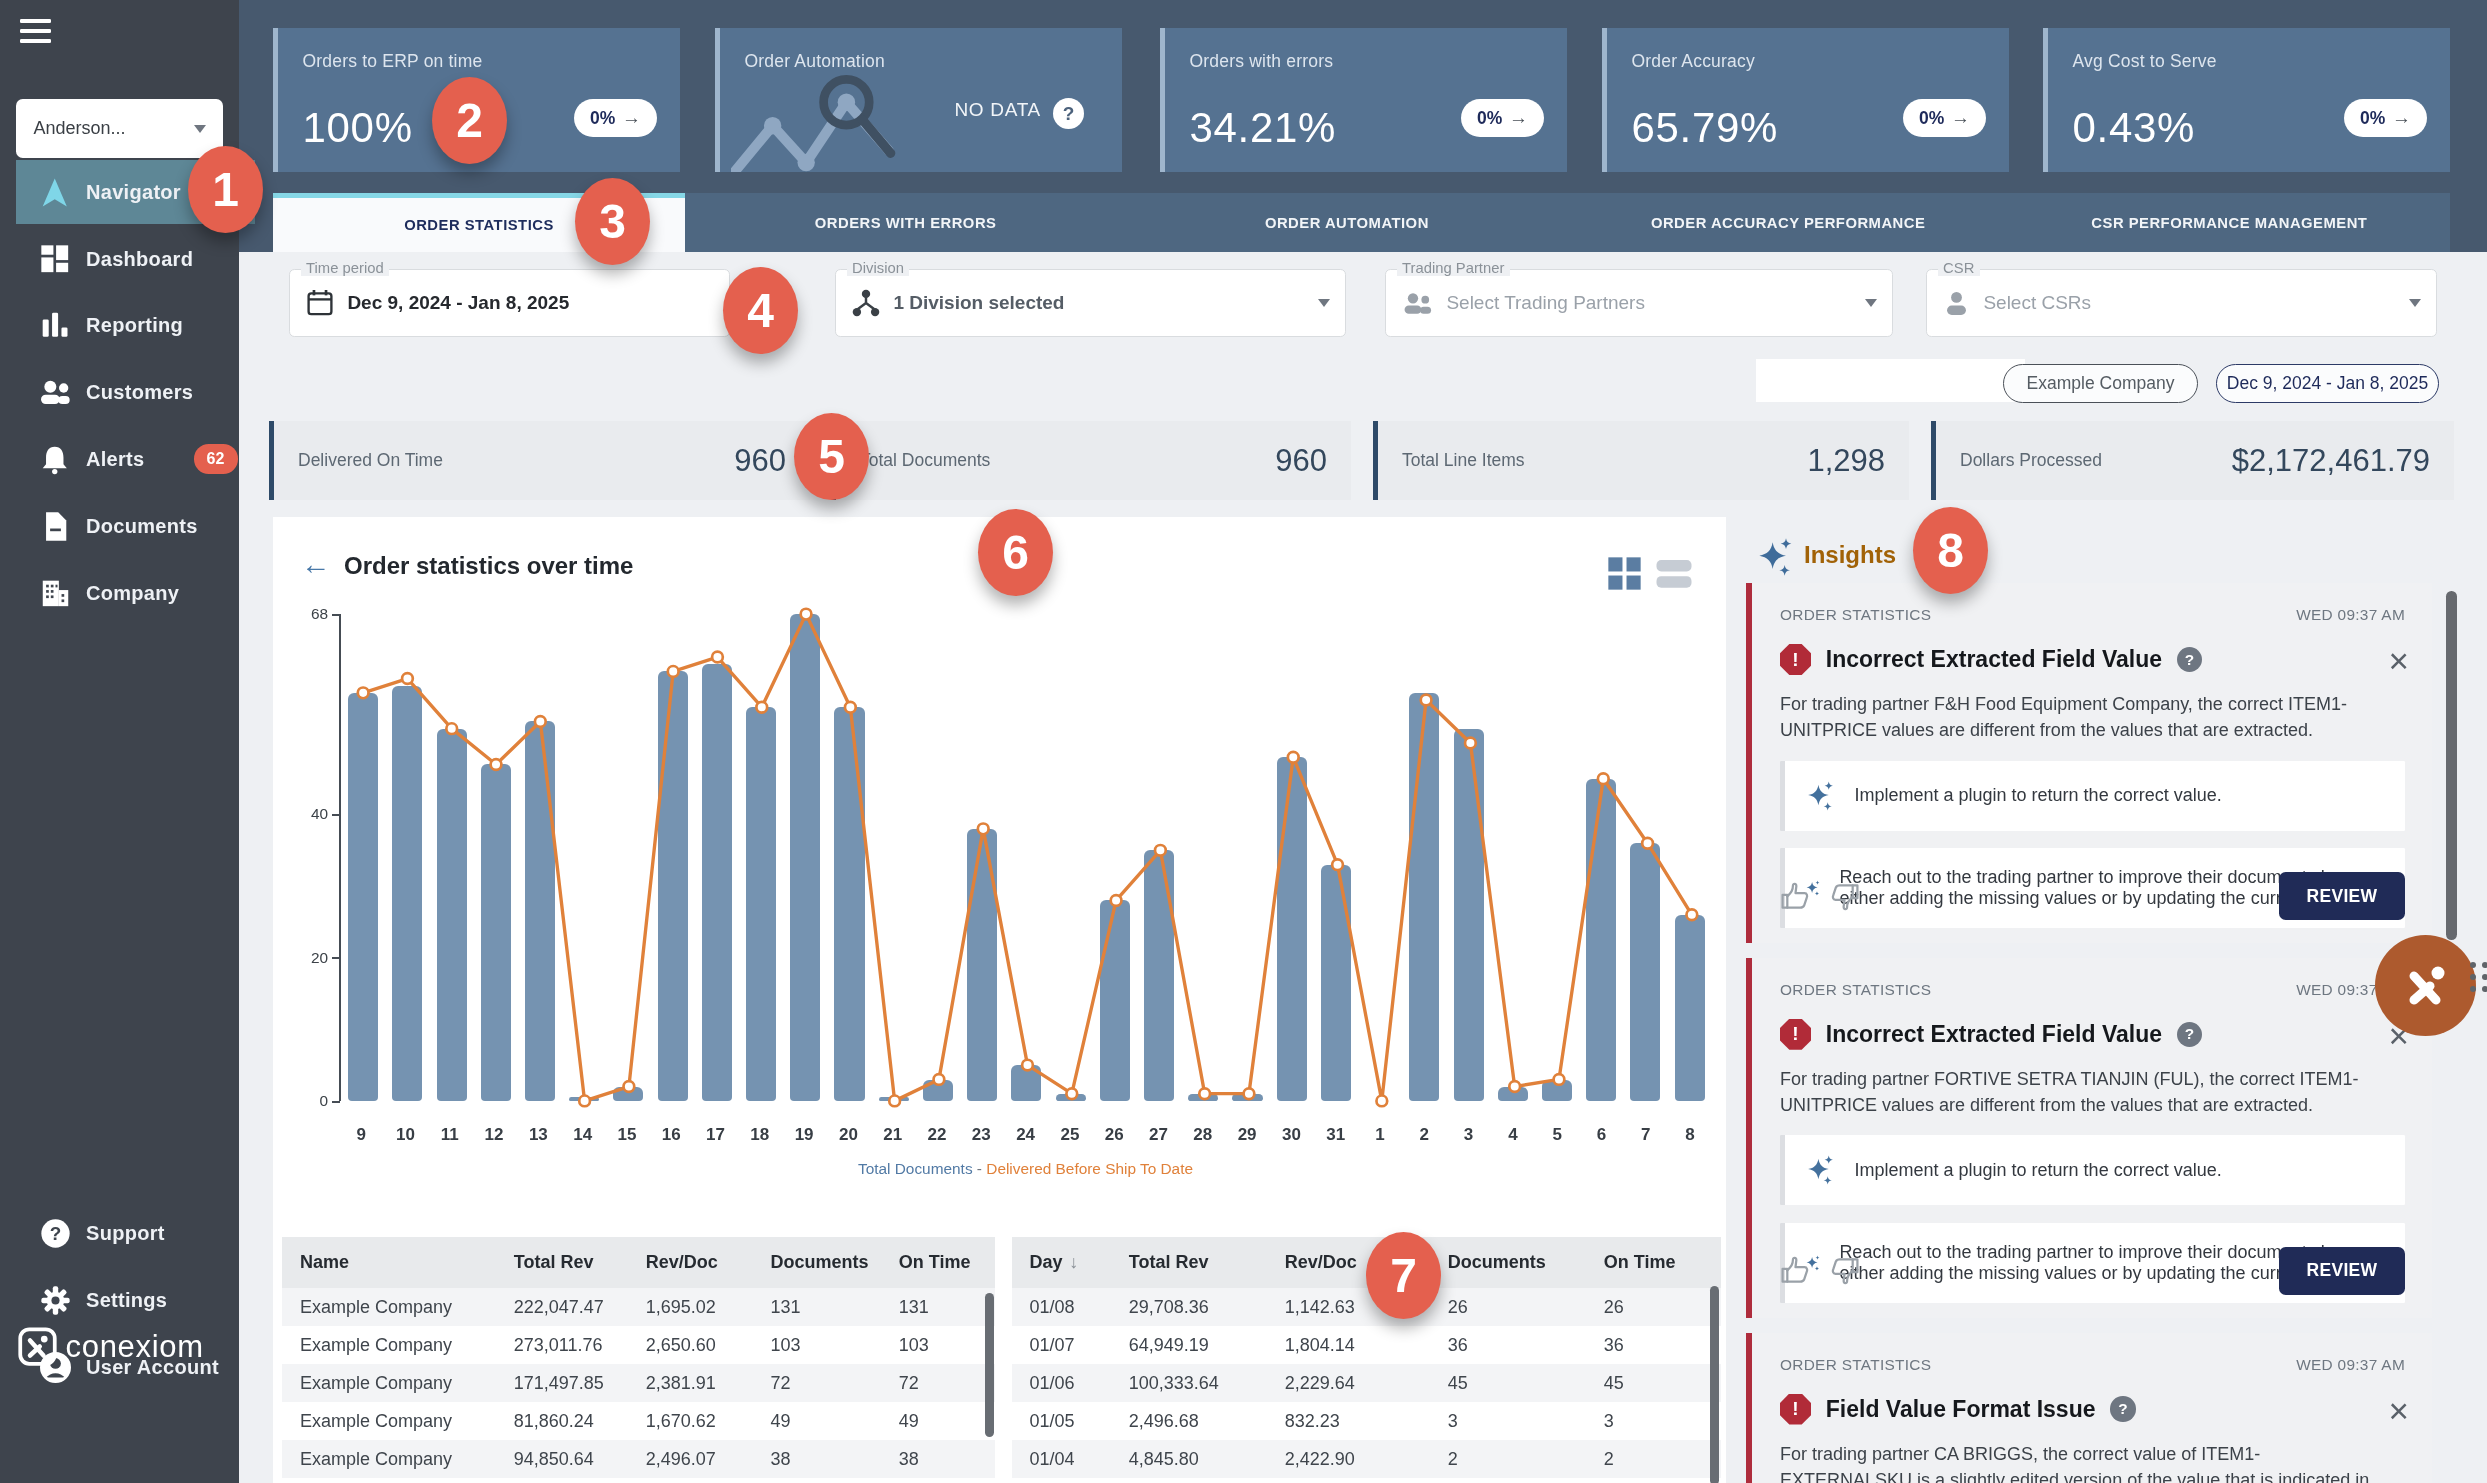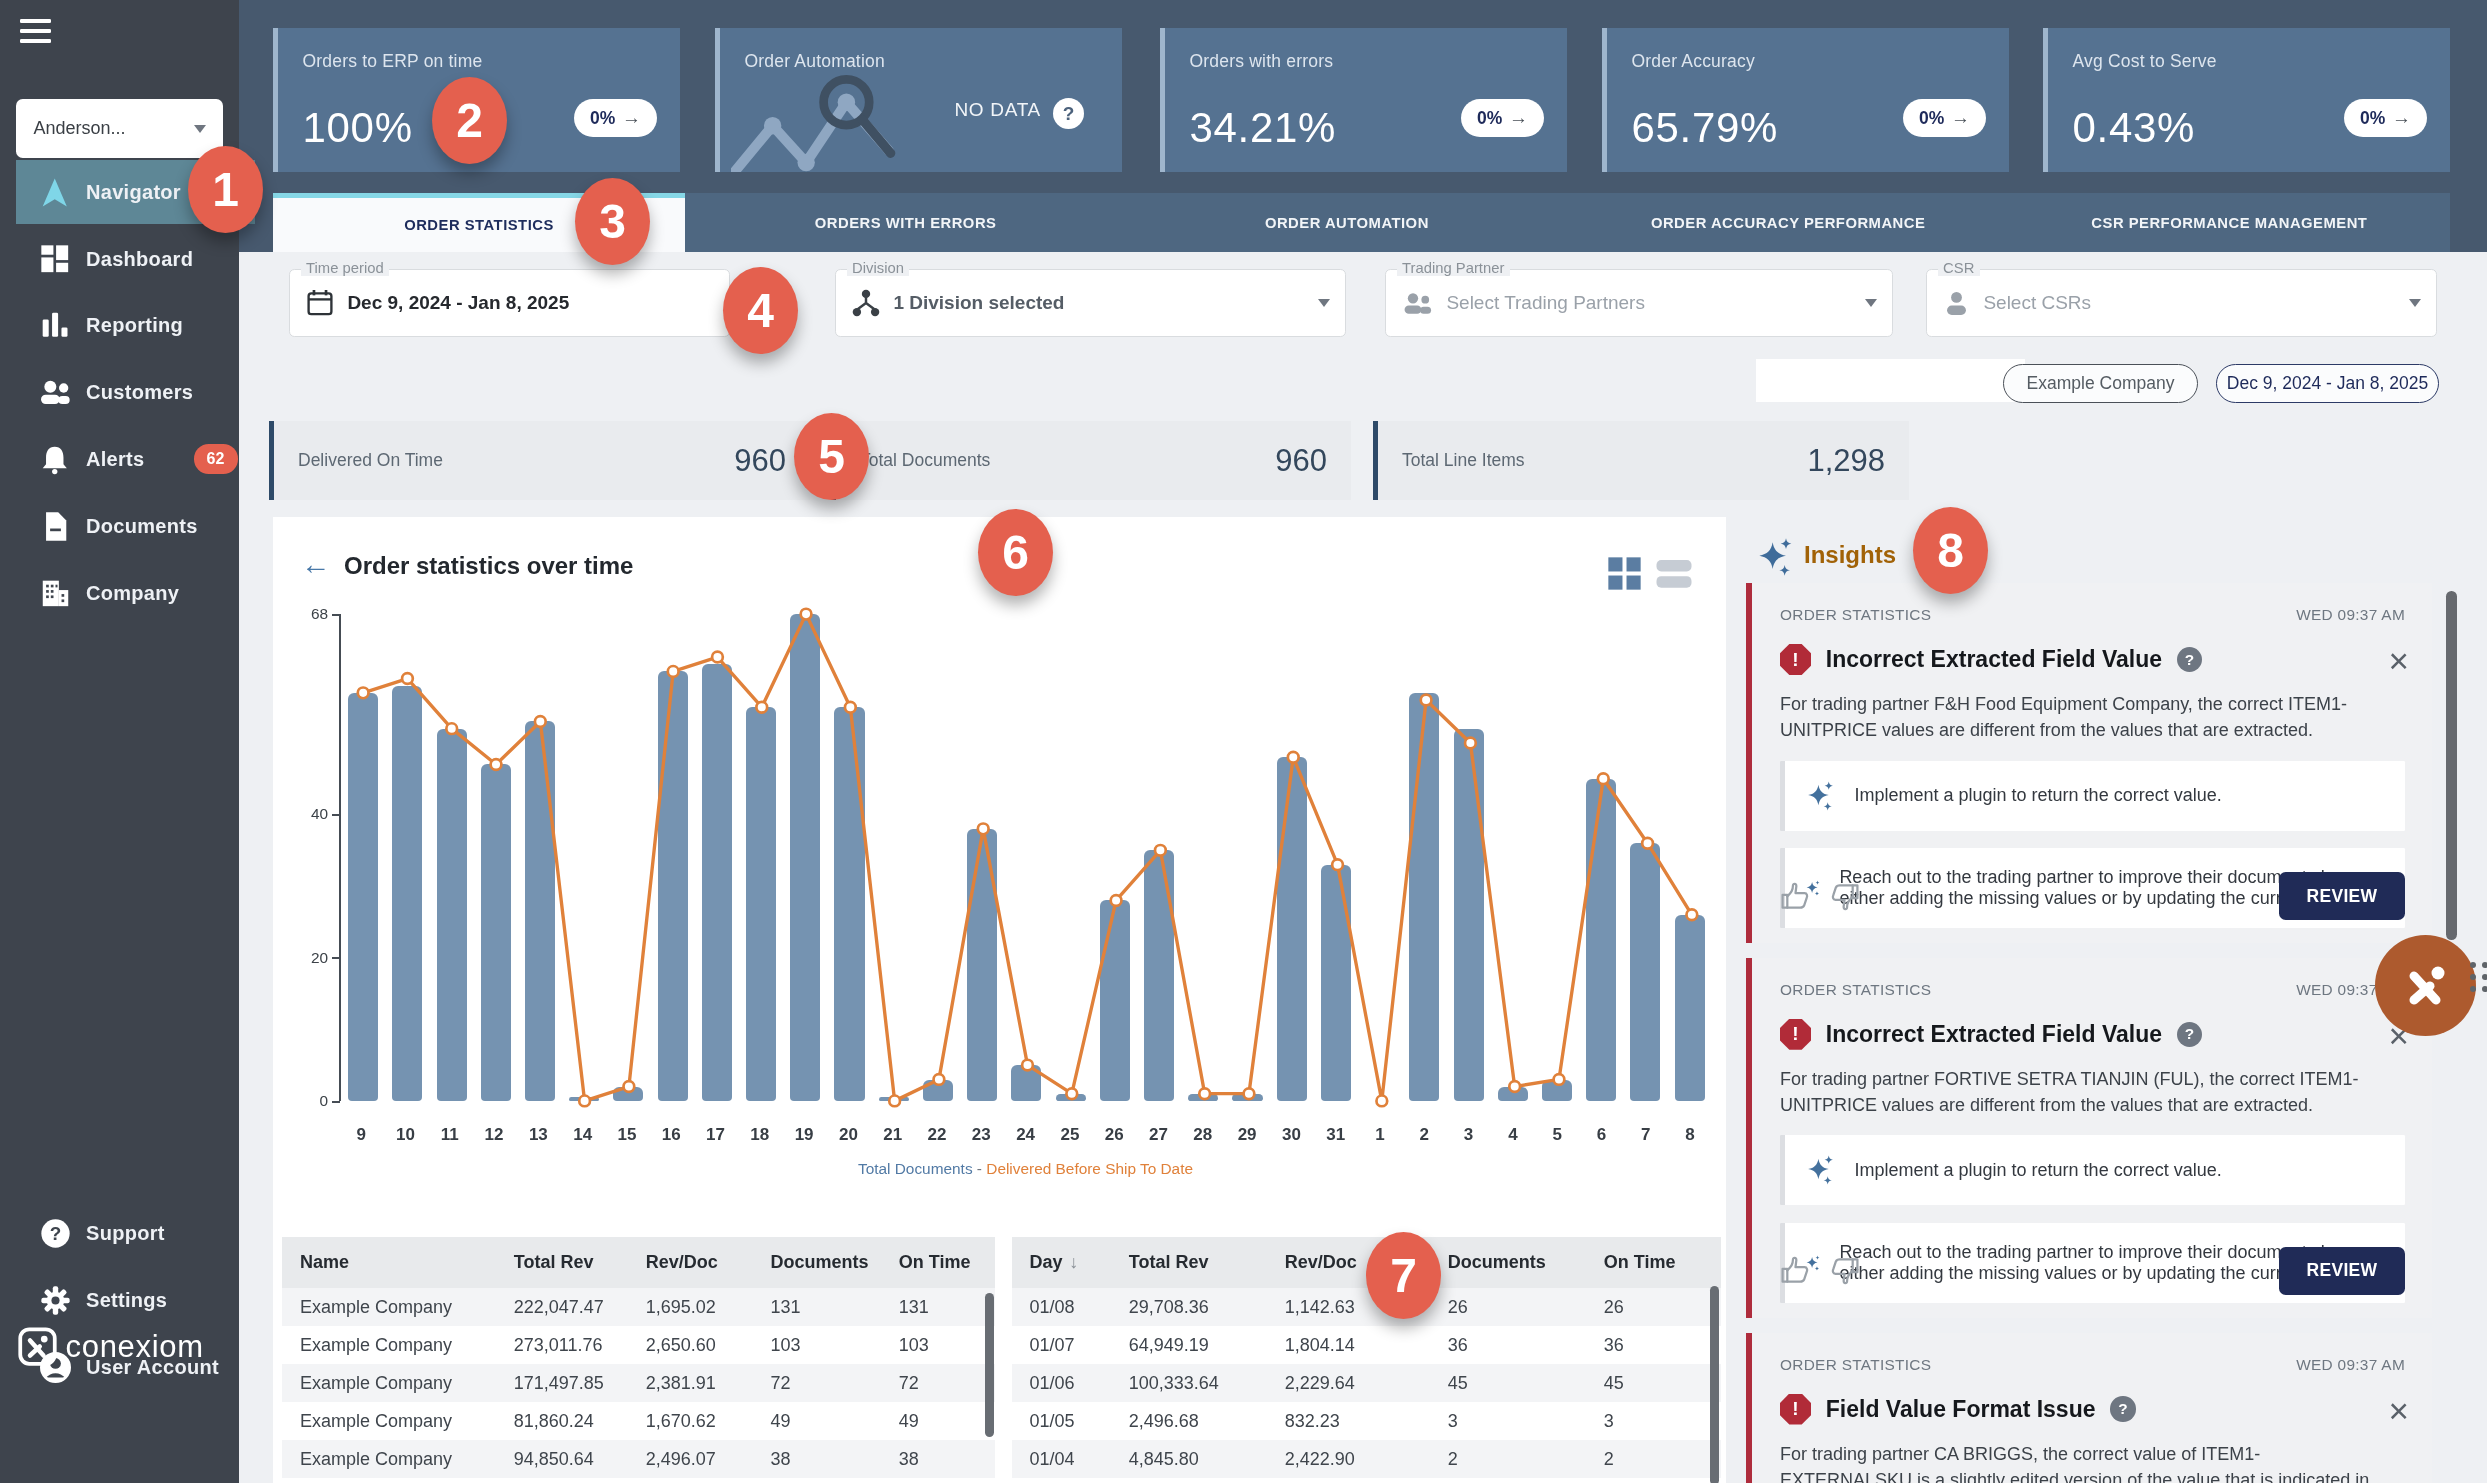--- a/index.html
+++ b/index.html
@@ -253,20 +253,24 @@
     <span class="sl">Delivered On Time</span>
     <span class="sv">960</span>
   </div>
   <div class="stat" style="left:831px; width:520px;">
     <span class="sl">Total Documents</span>
     <span class="sv">960</span>
   </div>
   <div class="stat" style="left:1373px; width:536px;">
     <span class="sl">Total Line Items</span>
     <span class="sv">1,298</span>
+  </div>
+  <div class="stat" style="left:1931px; width:523px;">
+    <span class="sl">Dollars Processed</span>
+    <span class="sv">$2,172,461.79</span>
   </div>
 
   <div class="chartcard">
     <div class="back">←</div>
     <div class="ctitle">Order statistics over time</div>
 
     <svg class="abs viewtoggle gridic" style="left:1334px" width="35" height="35" viewBox="0 0 52 52">
       <rect x="2" y="2" width="21" height="21" fill="#5b7da2"></rect>
         <rect x="29" y="2" width="21" height="21" fill="#5b7da2"></rect>
       <rect x="2" y="29" width="21" height="21" fill="#5b7da2"></rect>

